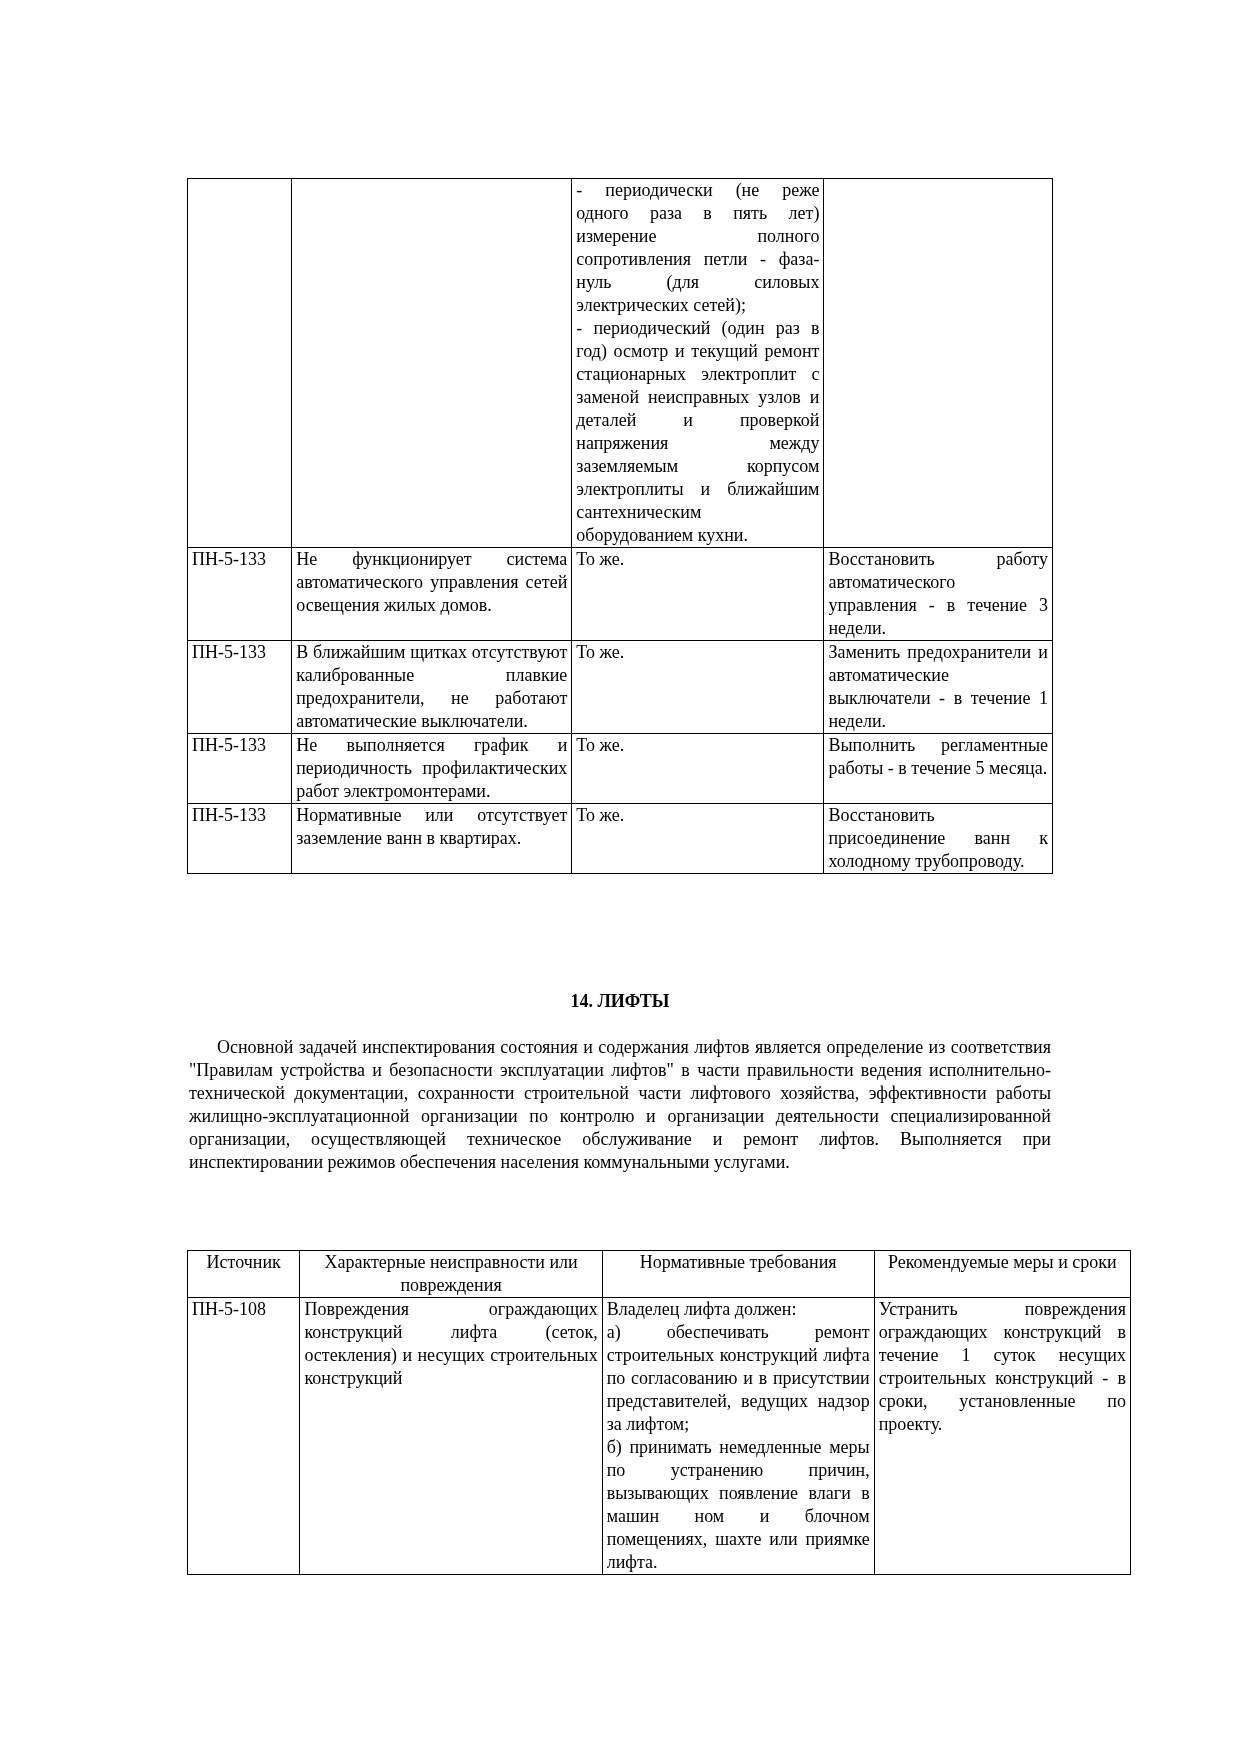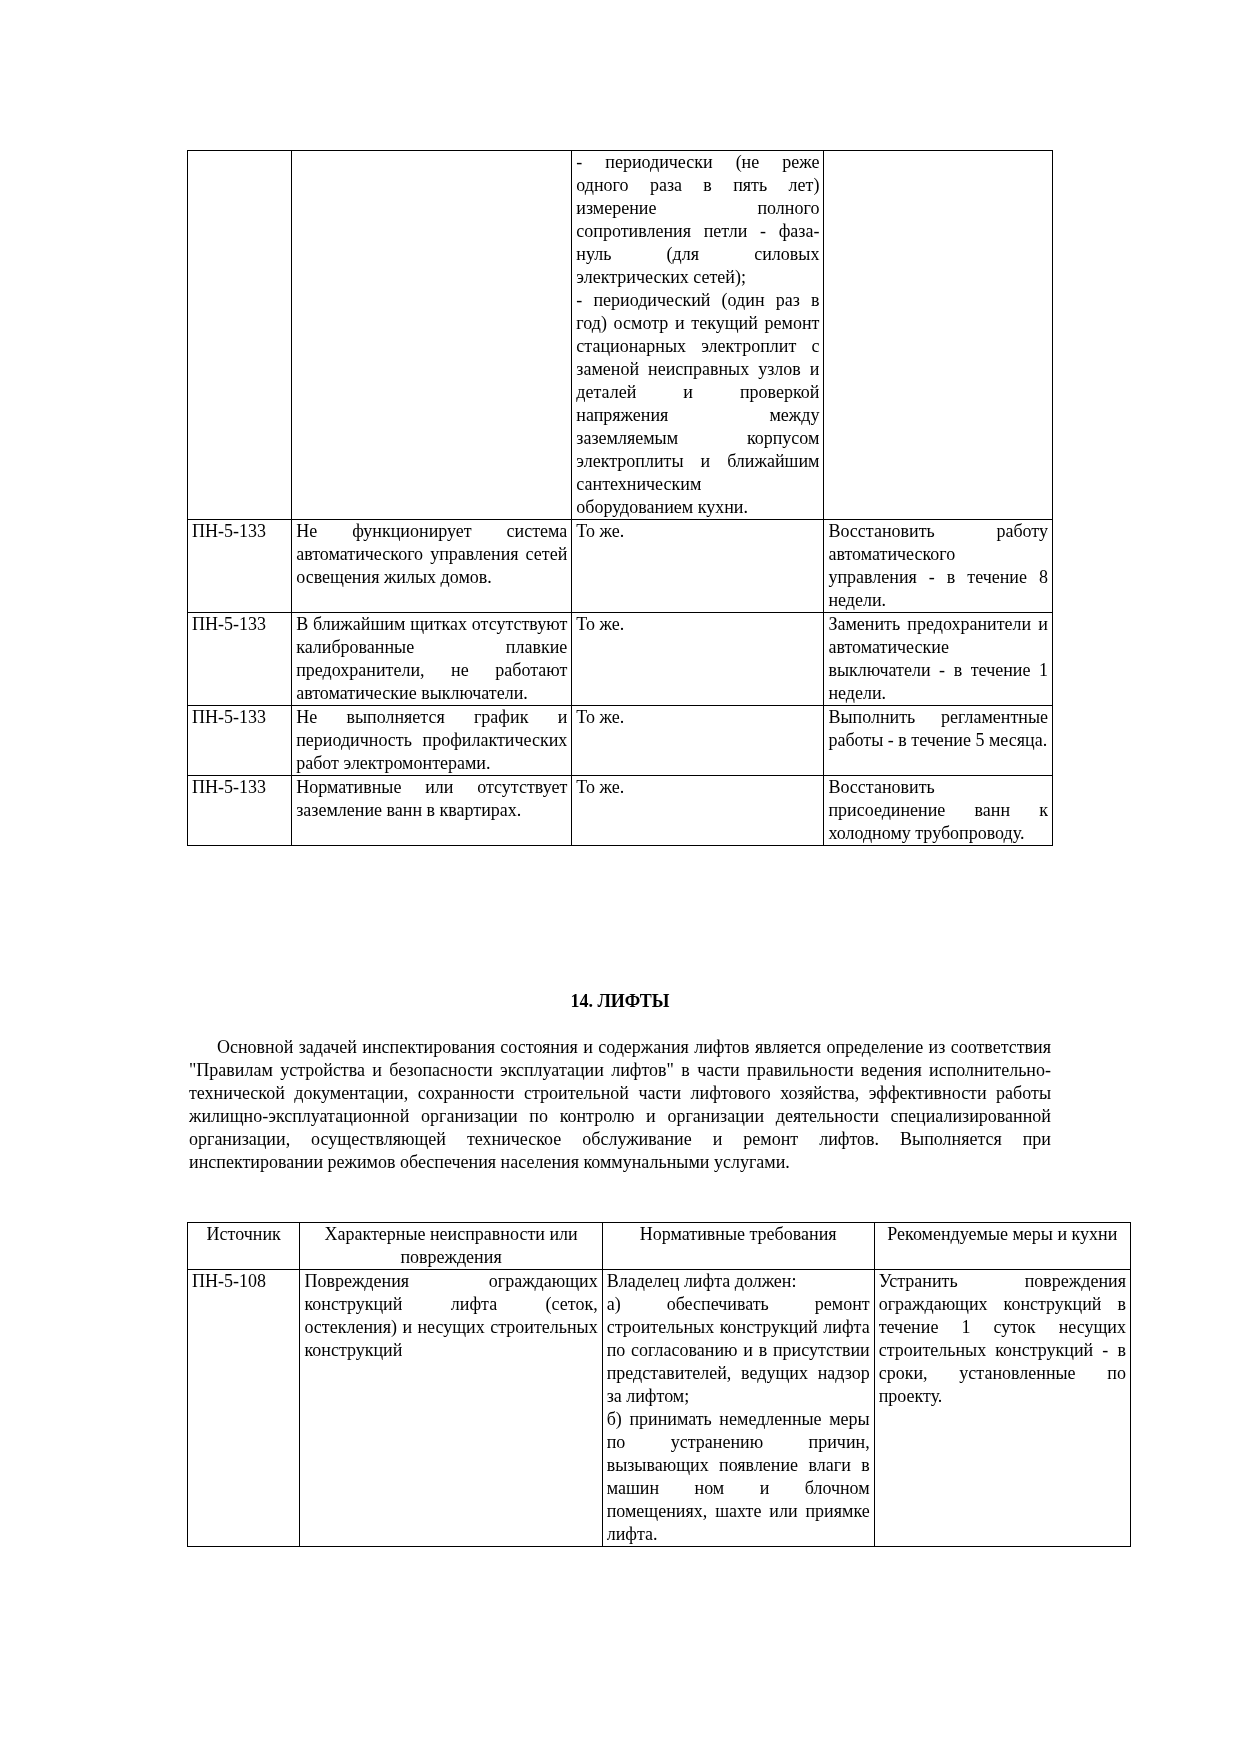--- a/index.html
+++ b/index.html
@@ -1,17 +1,17 @@
 <!DOCTYPE html>
 <html><head>
 <meta charset="utf-8">
 <style>
   html, body { margin: 0; padding: 0; background: #ffffff; }
   body { width: 1240px; height: 1755px; position: relative; font-family: "Liberation Serif", serif; color: #000; font-size: 18px; line-height: 23px; }
-  table { border-collapse: collapse; position: absolute; }
+  table { border-collapse: collapse; position: absolute; margin-top: 28px; }
   td { border: 1.5px solid #000; vertical-align: top; padding: 0 4px; text-align: justify; }
   td.c { text-align: center; }
   .cell { white-space: pre-line; }
   #t1 { left: 187px; top: 150px; width: 866px; }
   #t2 { left: 187px; top: 1222px; width: 944px; }
   #heading { position: absolute; left: 0; width: 1240px; top: 990px; text-align: center; font-weight: bold; }
   #para { position: absolute; left: 189px; width: 862px; top: 1036px; text-align: justify; text-indent: 28px; }
 </style>
 </head>
 <body>
@@ -28,21 +28,21 @@
     <td class="cell"></td>
     <td class="cell"></td>
     <td class="cell">- периодически (не реже одного раза в пять лет) измерение полного сопротивления петли - фаза-нуль (для силовых электрических сетей);
 - периодический (один раз в год) осмотр и текущий ремонт стационарных электроплит с заменой неисправных узлов и деталей и проверкой напряжения между заземляемым корпусом электроплиты и ближайшим сантехническим оборудованием кухни.</td>
     <td class="cell"></td>
   </tr>
   <tr>
     <td class="cell">ПН-5-133</td>
     <td class="cell">Не функционирует система автоматического управления сетей освещения жилых домов.</td>
     <td class="cell">То же.</td>
-    <td class="cell">Восстановить работу автоматического управления - в течение 8 недели.</td>
+    <td class="cell">Восстановить работу автоматического управления - в течение 3 недели.</td>
   </tr>
   <tr>
     <td class="cell">ПН-5-133</td>
     <td class="cell">В ближайшим щитках отсутствуют калиброванные плавкие предохранители, не работают автоматические выключатели.</td>
     <td class="cell">То же.</td>
     <td class="cell">Заменить предохранители и автоматические выключатели - в течение 1 недели.</td>
   </tr>
   <tr>
     <td class="cell">ПН-5-133</td>
     <td class="cell">Не выполняется график и периодичность профилактических работ электромонтерами.</td>
@@ -66,21 +66,21 @@
       <col style="width:93px">
       <col style="width:250px">
       <col style="width:225px">
       <col style="width:212px">
     </colgroup>
   <tbody>
       <tr>
     <td class="c">Источник</td>
     <td class="c">Характерные неисправности или повреждения</td>
     <td class="c">Нормативные требования</td>
-    <td class="c">Рекомендуемые меры и кухни</td>
+    <td class="c">Рекомендуемые меры и сроки</td>
   </tr>
   <tr>
     <td class="cell">ПН-5-108</td>
     <td class="cell">Повреждения ограждающих конструкций лифта (сеток, остекления) и несущих строительных конструкций</td>
     <td class="cell">Владелец лифта должен:
 а) обеспечивать ремонт строительных конструкций лифта по согласованию и в присутствии представителей, ведущих надзор за лифтом;
 б) принимать немедленные меры по устранению причин, вызывающих появление влаги в машин ном и блочном помещениях, шахте или приямке лифта.</td>
     <td class="cell">Устранить повреждения ограждающих конструкций в течение 1 суток несущих строительных конструкций - в сроки, установленные по проекту.</td>
   </tr>
 </tbody>

